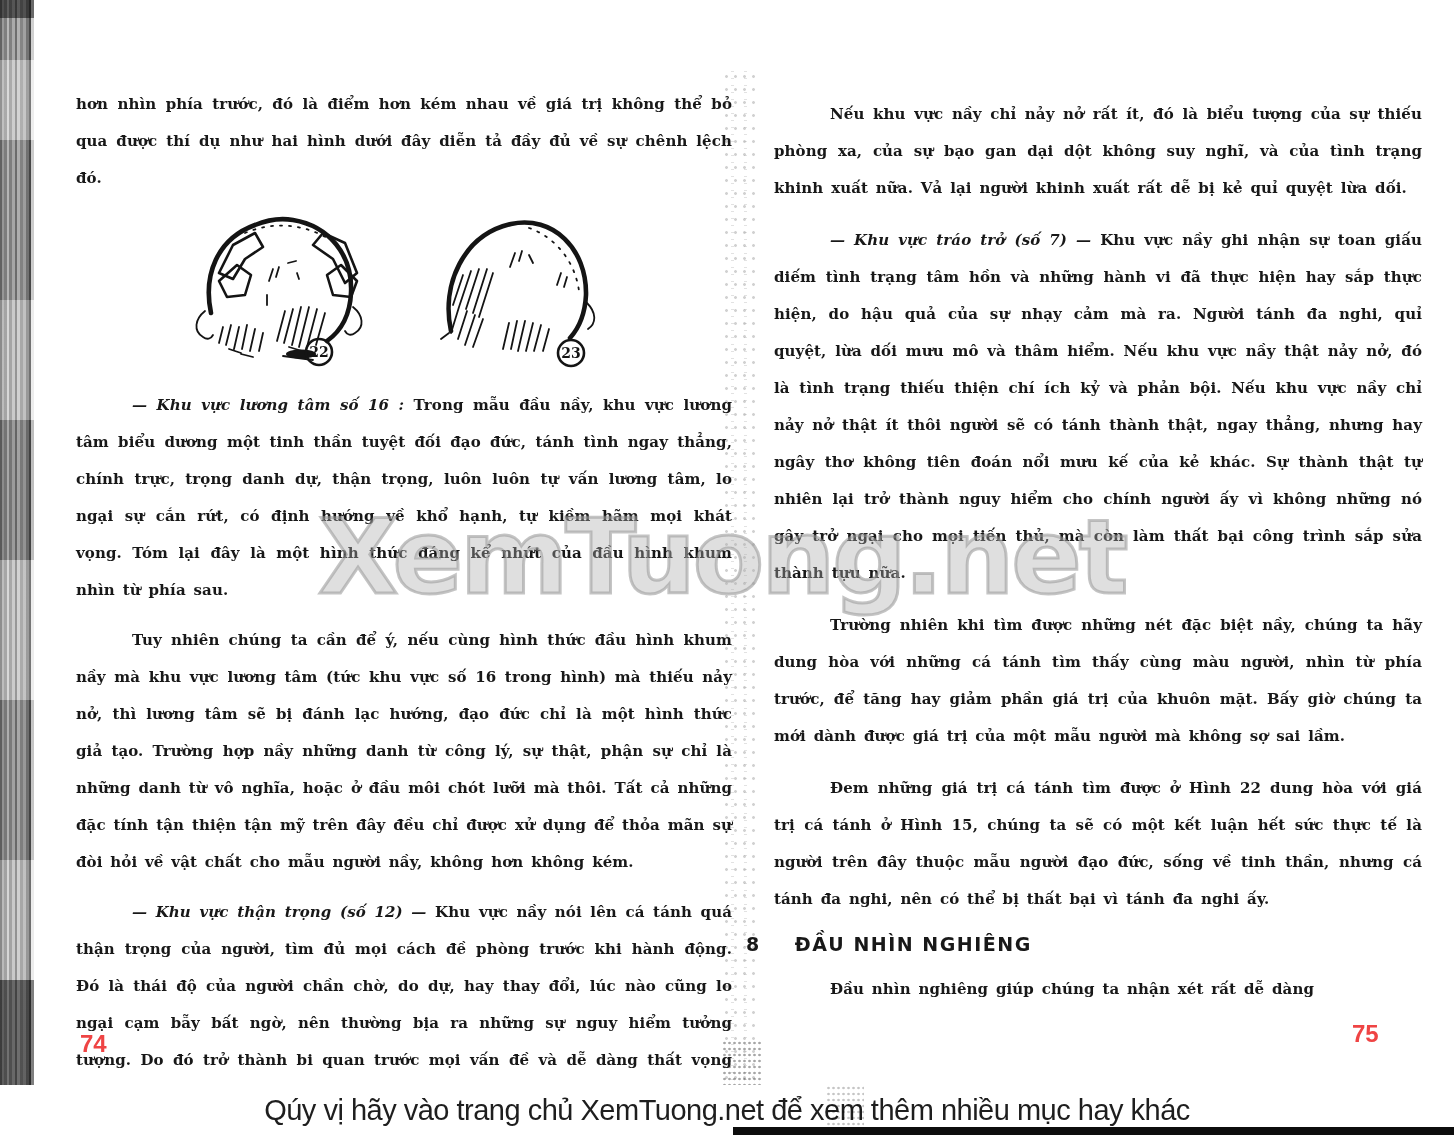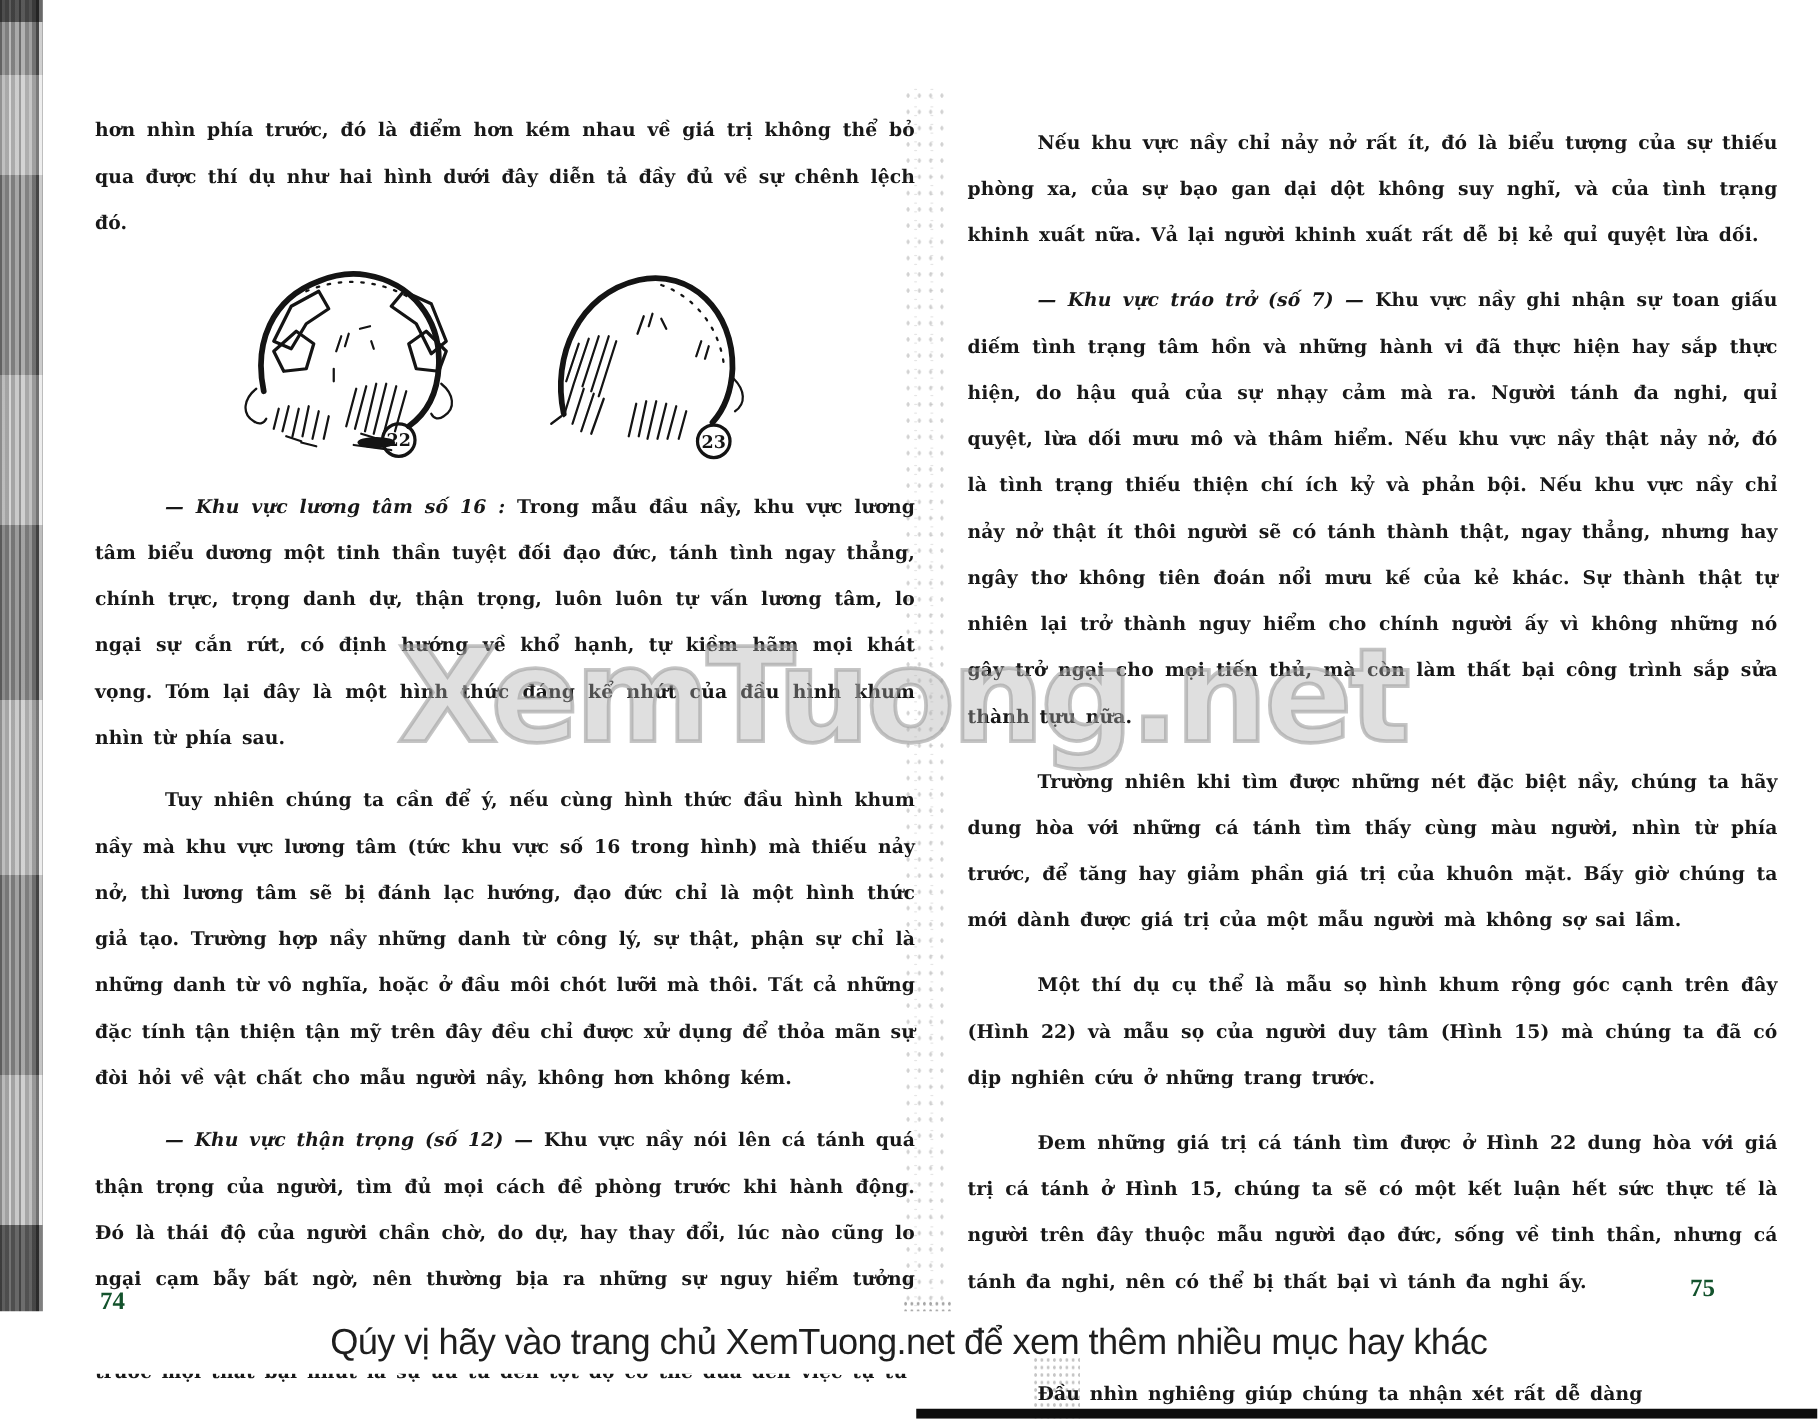--- a/index.html
+++ b/index.html
@@ -56,37 +56,37 @@
   .rcol .para{margin-bottom:15px;margin-left:28px;}
   .noindent{text-indent:0;}
   .lead{font-style:italic;}
   .figure{margin:14px 0 10px 0;}
   .section-heading{
     text-align:left;font-family:"DejaVu Sans",sans-serif;
     font-weight:700;font-size:19px;letter-spacing:1.5px;margin:6px 0 16px 0;
   }
   .section-heading .num{margin-right:34px;}
   .pagenum{
-    position:absolute;font-family:Liberation Serif, serif;
-    font-weight:700;font-size:20px;color:#14532d;
+    position:absolute;font-family:Liberation Sans, sans-serif;
+    font-weight:700;font-size:24px;color:#ef4444;
   }
   .pn-left{left:80px;top:1030px;}
   .pn-right{left:1352px;top:1020px;}
   
   .watermark{
     position:absolute;left:318px;top:496px;z-index:6;pointer-events:none;
     font-family:"DejaVu Sans",sans-serif;font-weight:700;
     font-size:104px;letter-spacing:-3px;
     color:rgba(255,255,255,.05);
     -webkit-text-stroke:3px rgba(150,150,150,.55);
     text-shadow:0 0 1px rgba(160,160,160,.35);
   }
   
   .footer{
-    position:absolute;left:0;top:1049px;width:1454px;height:50px;background:#fff;
+    position:absolute;left:0;top:1085px;width:1454px;height:50px;background:#fff;
     display:flex;align-items:center;justify-content:center;
   }
   .footer-text{
     font-family:"Liberation Sans",sans-serif;font-size:29px;color:#1e1e1e;
     letter-spacing:-.5px;
   }
   .bottombar{
     position:absolute;left:733px;top:1127px;width:721px;height:8px;background:#0d0d0d;
   }
   
@@ -147,21 +147,20 @@
 
   <p class="para"><i class="lead">— Khu vực thận trọng (số 12) —</i> <span>Khu vực nầy nói lên cá tánh quá thận trọng của người, tìm đủ mọi cách đề phòng trước khi hành động. Đó là thái độ của người chần chờ, do dự, hay thay đổi, lúc nào cũng lo ngại cạm bẫy bất ngờ, nên thường bịa ra những sự nguy hiểm tưởng tượng. Do đó trở thành bi quan trước mọi vấn đề và dễ dàng thất vọng trước mọi thất bại nhứt là sự ưu tư đến tột độ có thể đưa đến việc tự tử</span></p>
 </div>
 
 <div class="col rcol">
   <p class="para">Nếu khu vực nầy chỉ nảy nở rất ít, đó là biểu tượng của sự thiếu phòng xa, của sự bạo gan dại dột không suy nghĩ, và của tình trạng khinh xuất nữa. Vả lại người khinh xuất rất dễ bị kẻ quỉ quyệt lừa dối.</p>
 
   <p class="para"><i class="lead">— Khu vực tráo trở (số 7) —</i> <span>Khu vực nầy ghi nhận sự toan giấu diếm tình trạng tâm hồn và những hành vi đã thực hiện hay sắp thực hiện, do hậu quả của sự nhạy cảm mà ra. Người tánh đa nghi, quỉ quyệt, lừa dối mưu mô và thâm hiểm. Nếu khu vực nầy thật nảy nở, đó là tình trạng thiếu thiện chí ích kỷ và phản bội. Nếu khu vực nầy chỉ nảy nở thật ít thôi người sẽ có tánh thành thật, ngay thẳng, nhưng hay ngây thơ không tiên đoán nổi mưu kế của kẻ khác. Sự thành thật tự nhiên lại trở thành nguy hiểm cho chính người ấy vì không những nó gây trở ngại cho mọi tiến thủ, mà còn làm thất bại công trình sắp sửa thành tựu nữa.</span></p>
 
   <p class="para">Trường nhiên khi tìm được những nét đặc biệt nầy, chúng ta hãy dung hòa với những cá tánh tìm thấy cùng màu người, nhìn từ phía trước, để tăng hay giảm phần giá trị của khuôn mặt. Bấy giờ chúng ta mới dành được giá trị của một mẫu người mà không sợ sai lầm.</p>
-  <p class="para">Một thí dụ cụ thể là mẫu sọ hình khum rộng góc cạnh trên đây (Hình 22) và mẫu sọ của người duy tâm (Hình 15) mà chúng ta đã có dịp nghiên cứu ở những trang trước.</p>
   <p class="para">Đem những giá trị cá tánh tìm được ở Hình 22 dung hòa với giá trị cá tánh ở Hình 15, chúng ta sẽ có một kết luận hết sức thực tế là người trên đây thuộc mẫu người đạo đức, sống về tinh thần, nhưng cá tánh đa nghi, nên có thể bị thất bại vì tánh đa nghi ấy.</p>
 
   <div class="section-heading">
     <span class="num">8</span><span>ĐẦU NHÌN NGHIÊNG</span>
   </div>
 
   <p class="para">Đầu nhìn nghiêng giúp chúng ta nhận xét rất dễ dàng</p>
 </div>
 
 <div class="pagenum pn-left">74</div>

